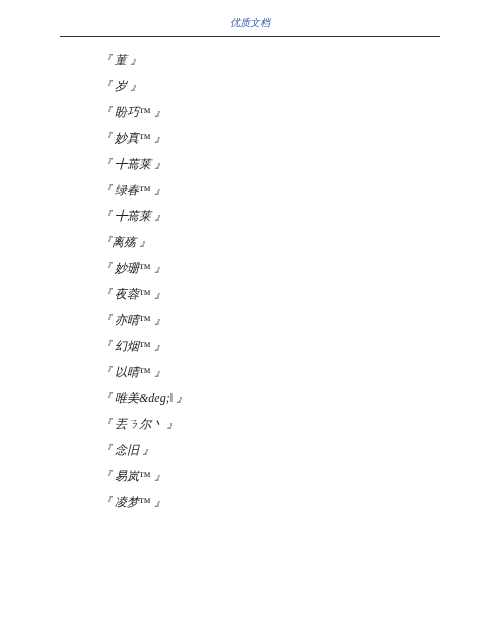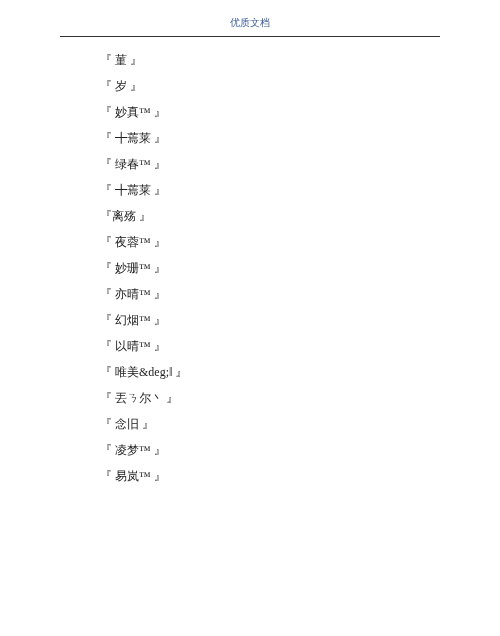--- a/index.html
+++ b/index.html
@@ -9,20 +9,21 @@
     font-family: "SimSun", "宋体", serif;
     width: 500px;
     height: 636px;
     overflow: hidden;
   }
   .page {
     width: 500px;
     height: 636px;
     position: relative;
     box-sizing: border-box;
+    font-style: italic;
   }
   .header-title {
     text-align: center;
     color: #3a5a9a;
     font-size: 10px;
     padding-top: 16px;
     padding-bottom: 6px;
   }
   .rule {
     margin: 0 60px;
@@ -42,29 +43,30 @@
 </style>
 </head>
 <body>
 
 <div class="page">
   <div class="header-title">优质文档</div>
   <hr class="rule">
   <div class="content">
     <div class="entry">『 菫 』</div>
     <div class="entry">『 岁 』</div>
+    <div class="entry">『 盼巧™ 』</div>
     <div class="entry">『 妙真™ 』</div>
     <div class="entry">『 ╋蔫莱 』</div>
     <div class="entry">『 绿春™ 』</div>
     <div class="entry">『 ╋蔫莱 』</div>
     <div class="entry">『离殇 』</div>
+    <div class="entry">『 妙珊™ 』</div>
     <div class="entry">『 夜蓉™ 』</div>
-    <div class="entry">『 妙珊™ 』</div>
     <div class="entry">『 亦晴™ 』</div>
     <div class="entry">『 幻烟™ 』</div>
     <div class="entry">『 以晴™ 』</div>
     <div class="entry">『 唯美&amp;deg;‖ 』</div>
     <div class="entry">『 丟ㄋ尔丶 』</div>
     <div class="entry">『 念旧 』</div>
+    <div class="entry">『 易岚™ 』</div>
     <div class="entry">『 凌梦™ 』</div>
-    <div class="entry">『 易岚™ 』</div>
   </div>
 </div>
 
 </body></html>

